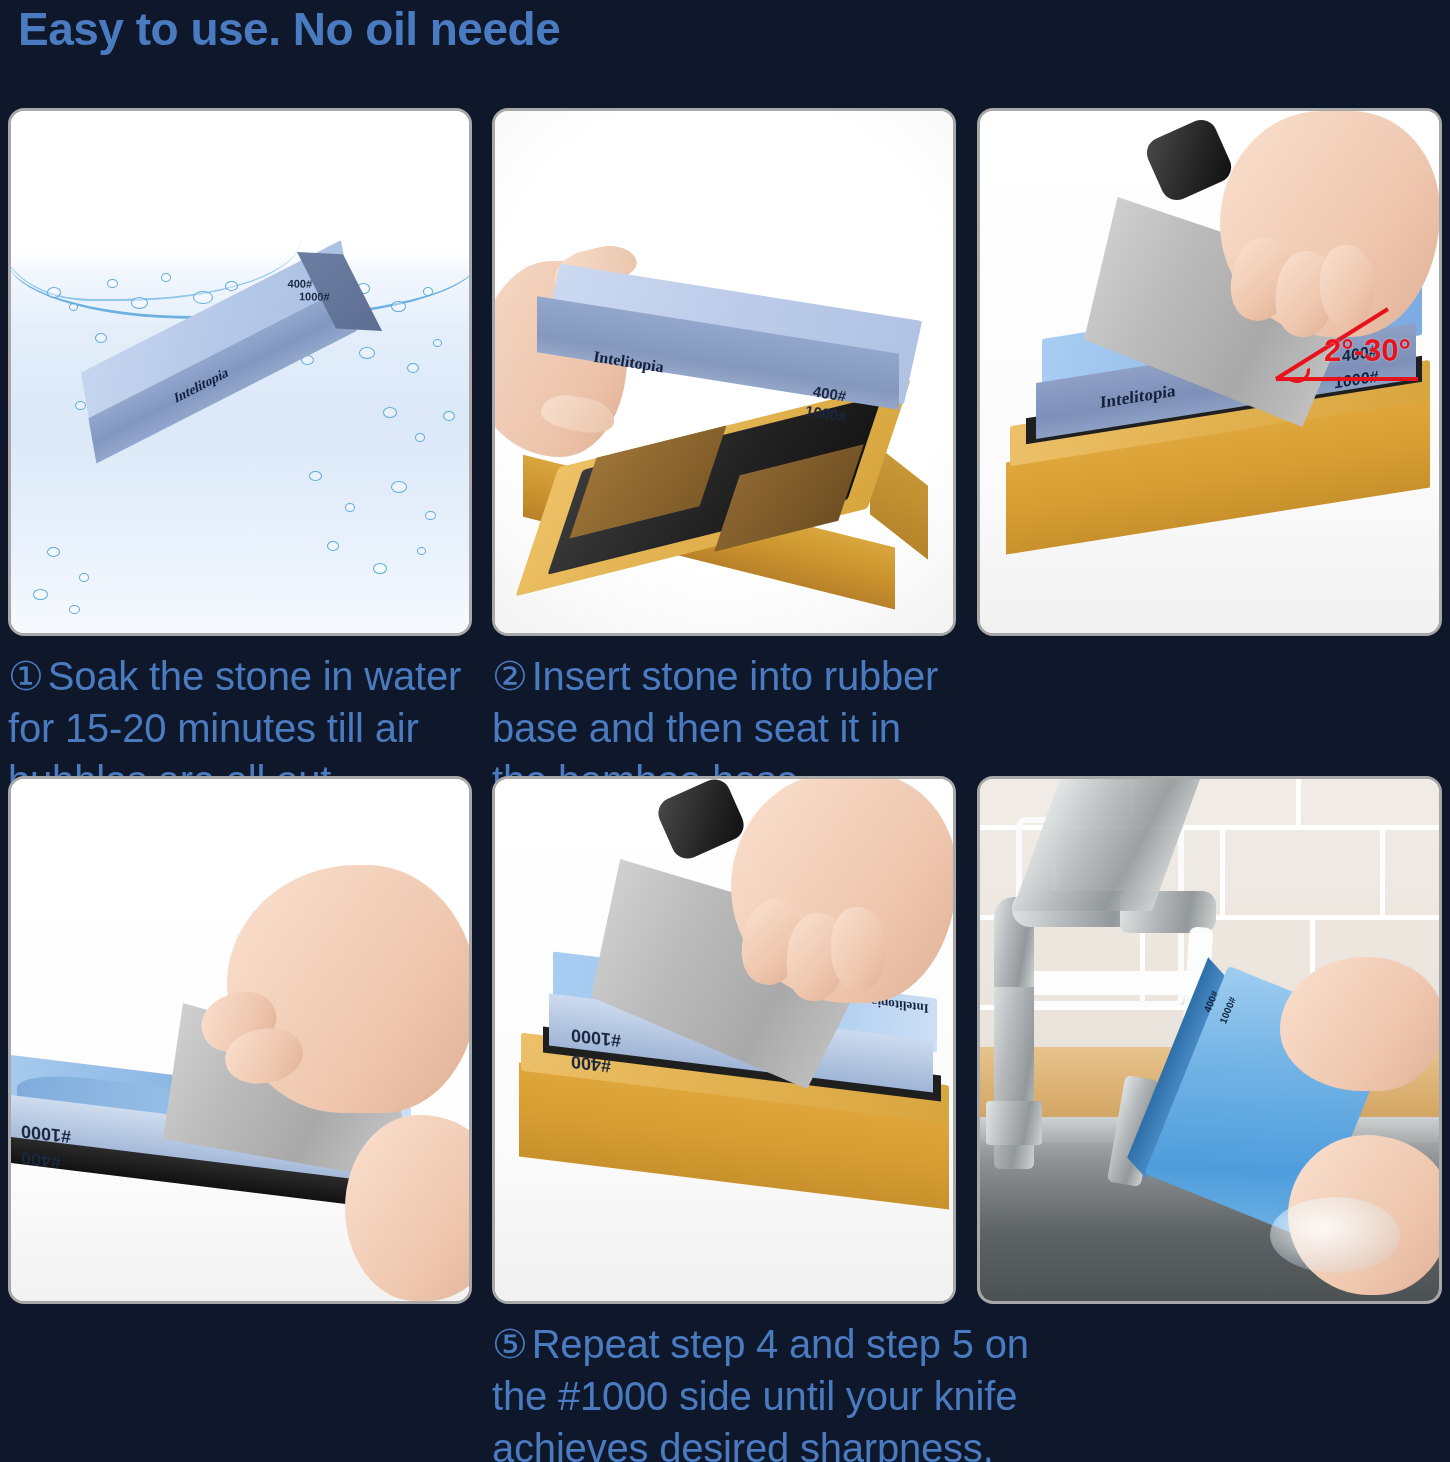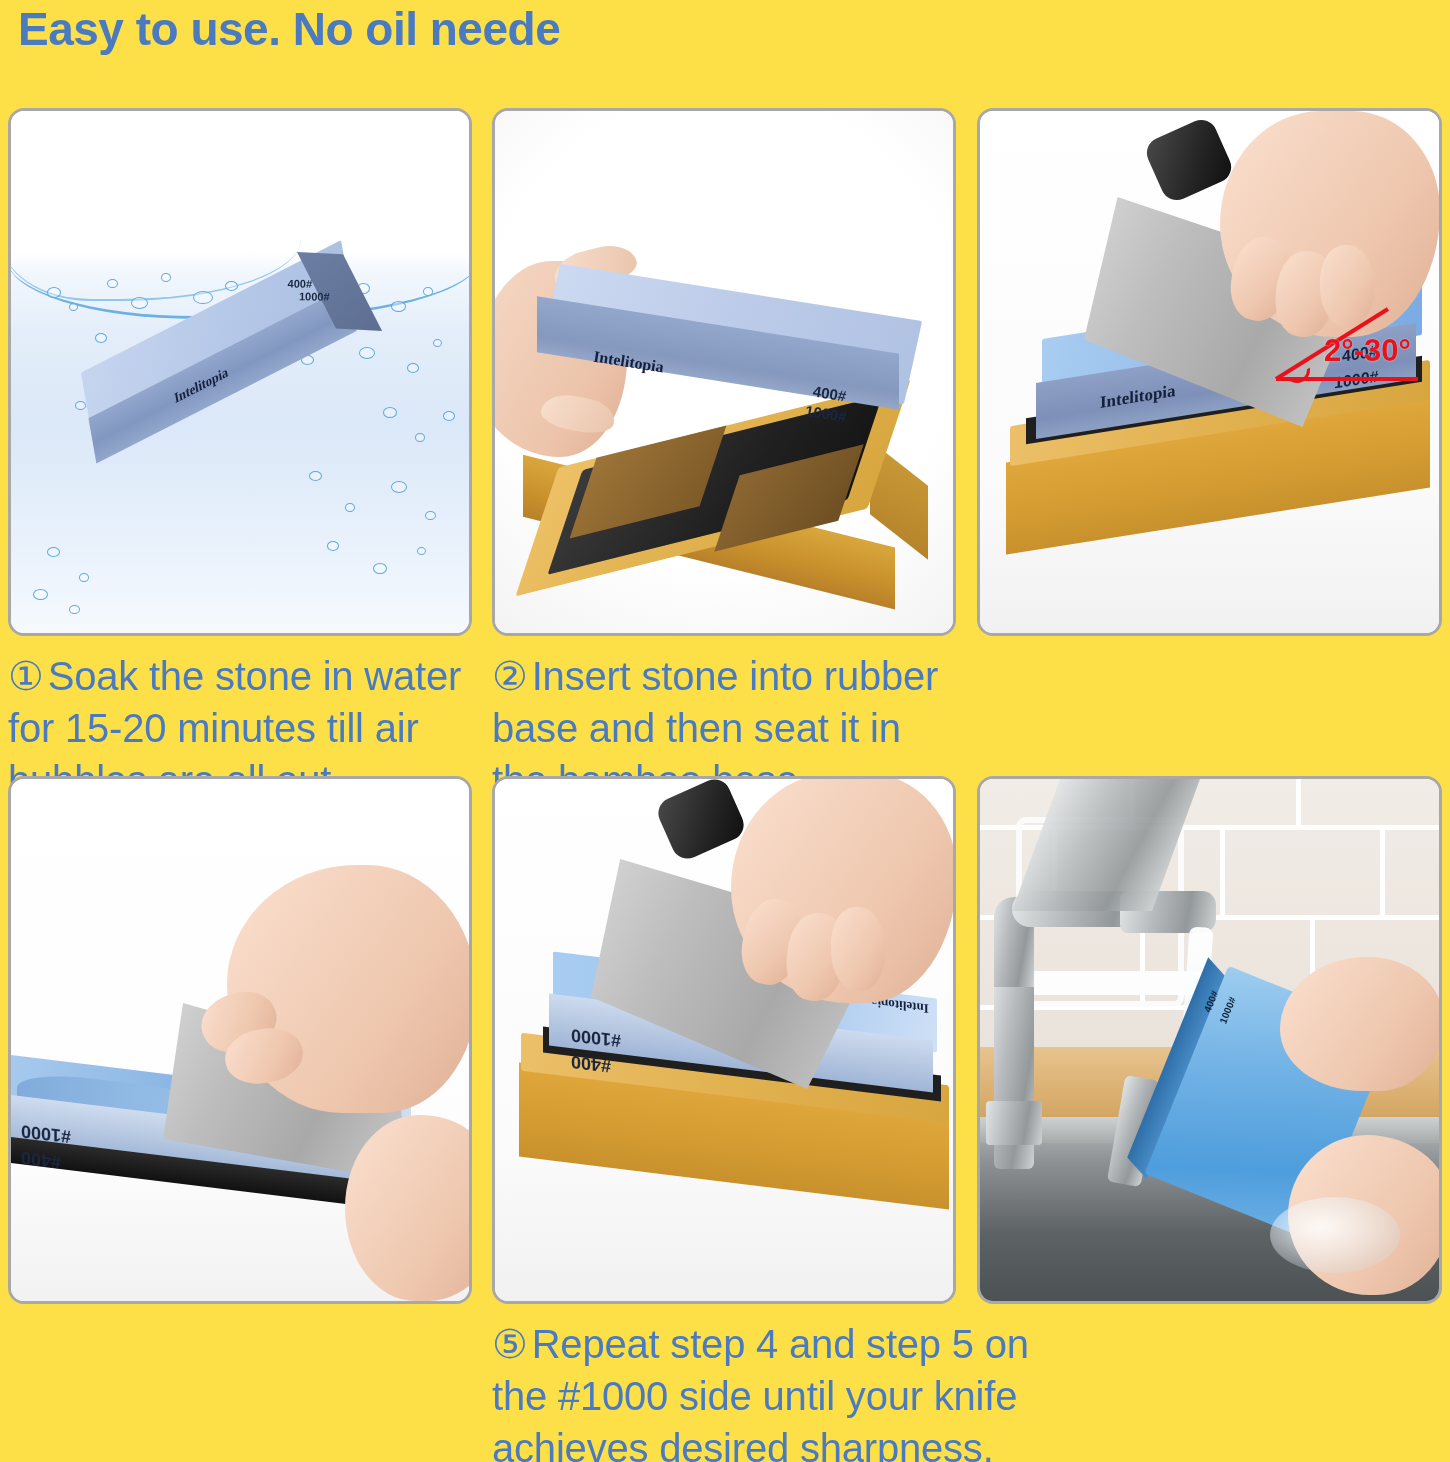--- a/index.html
+++ b/index.html
@@ -2,21 +2,21 @@
 <html><head>
 <meta charset="utf-8">
 <style>
   * { box-sizing: border-box; margin: 0; padding: 0; }
   html, body {
     width: 1450px; height: 1462px;
     background: #ffffff;
     font-family: "Liberation Sans", sans-serif;
     overflow: hidden;
   }
-  .page { position: relative; width: 1450px; height: 1462px; background: #fde047; }
+  .page { position: relative; width: 1450px; height: 1462px; background: #0f172a; }
 
   .headline {
     position: absolute; left: 18px; top: 2px;
     font-size: 46px; font-weight: 700;
     color: #4a7bc0; letter-spacing: -0.5px;
     white-space: nowrap;
   }
 
   .grid { position: absolute; left: 0; top: 108px; width: 1450px; }
   .row { position: relative; width: 1450px; }

